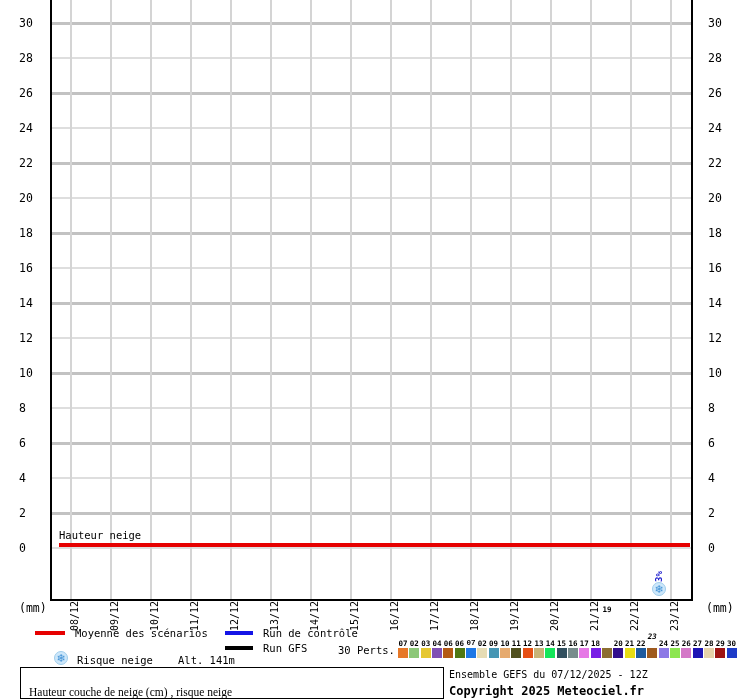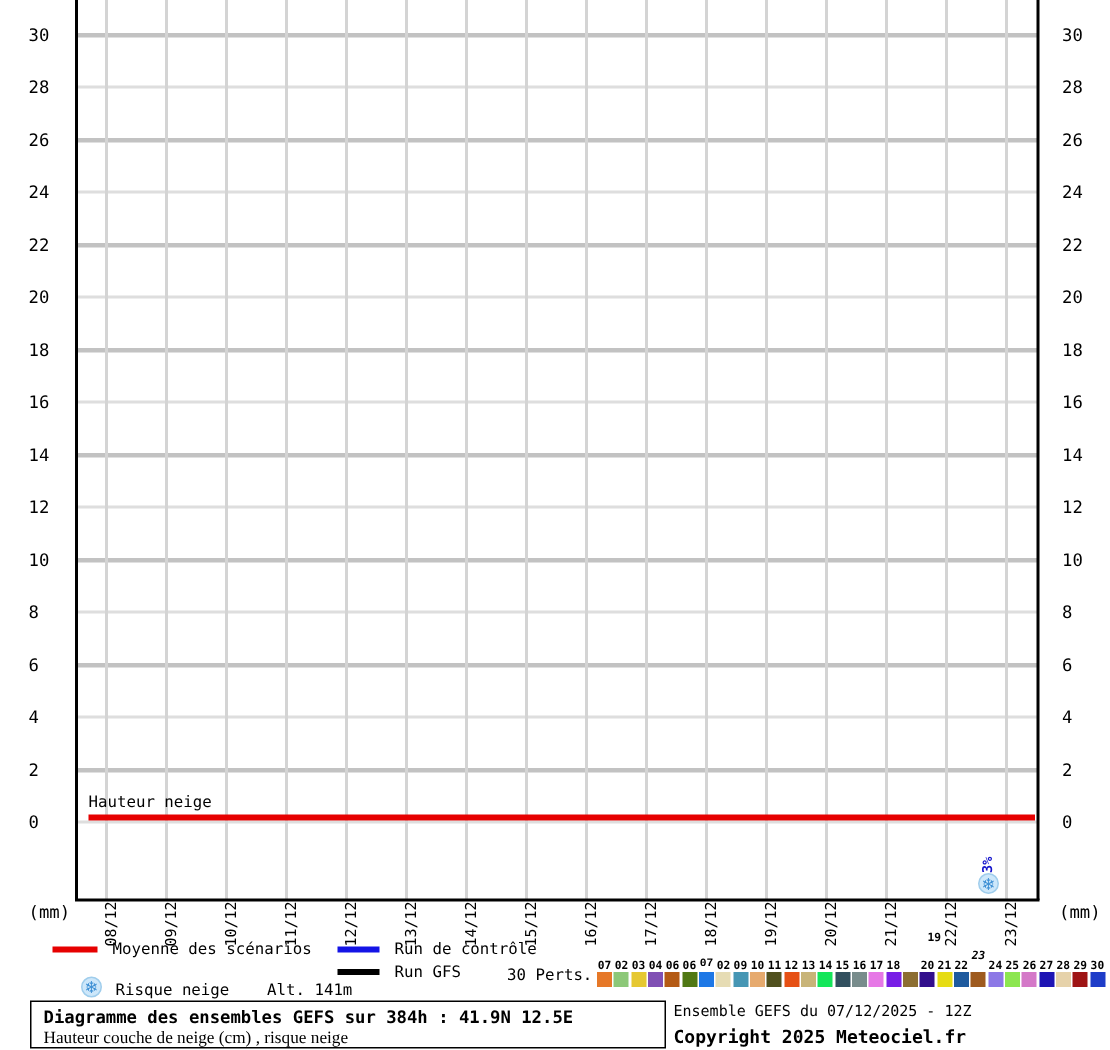--- a/index.html
+++ b/index.html
@@ -172,21 +172,21 @@
       <div class="pertnum" style="position: absolute; left: 544.8px; top: 639px; width: 11px;">14</div>
       <div style="position: absolute; left: 545.3px; top: 648px; width: 10px; height: 10px; background: rgb(20, 230, 90);"></div>
       <div class="pertnum" style="position: absolute; left: 556.1px; top: 639px; width: 11px;">15</div>
       <div style="position: absolute; left: 556.6px; top: 648px; width: 10px; height: 10px; background: rgb(50, 80, 95);"></div>
       <div class="pertnum" style="position: absolute; left: 567.5px; top: 639px; width: 11px;">16</div>
       <div style="position: absolute; left: 568px; top: 648px; width: 10px; height: 10px; background: rgb(120, 140, 140);"></div>
       <div class="pertnum" style="position: absolute; left: 578.8px; top: 639px; width: 11px;">17</div>
       <div style="position: absolute; left: 579.3px; top: 648px; width: 10px; height: 10px; background: rgb(230, 120, 230);"></div>
       <div class="pertnum" style="position: absolute; left: 590.1px; top: 639px; width: 11px;">18</div>
       <div style="position: absolute; left: 590.6px; top: 648px; width: 10px; height: 10px; background: rgb(120, 30, 230);"></div>
-      <div class="pertnum" style="position: absolute; left: 601.4px; top: 620px; width: 11px; margin-left: 16px;">19</div>
+      <div class="pertnum" style="position: absolute; left: 601.4px; top: 605px; width: 11px;">19</div>
       <div style="position: absolute; left: 601.9px; top: 648px; width: 10px; height: 10px; background: rgb(140, 110, 50);"></div>
       <div class="pertnum" style="position: absolute; left: 612.8px; top: 639px; width: 11px;">20</div>
       <div style="position: absolute; left: 613.3px; top: 648px; width: 10px; height: 10px; background: rgb(50, 15, 140);"></div>
       <div class="pertnum" style="position: absolute; left: 624.1px; top: 639px; width: 11px;">21</div>
       <div style="position: absolute; left: 624.6px; top: 648px; width: 10px; height: 10px; background: rgb(230, 220, 20);"></div>
       <div class="pertnum" style="position: absolute; left: 635.4px; top: 639px; width: 11px;">22</div>
       <div style="position: absolute; left: 635.9px; top: 648px; width: 10px; height: 10px; background: rgb(30, 90, 158);"></div>
       <div class="pertnum" style="position: absolute; left: 646.8px; top: 632px; width: 11px; font-style: italic;">23</div>
       <div style="position: absolute; left: 647.3px; top: 648px; width: 10px; height: 10px; background: rgb(158, 90, 30);"></div>
       <div class="pertnum" style="position: absolute; left: 658.1px; top: 639px; width: 11px;">24</div>
@@ -199,20 +199,19 @@
       <div style="position: absolute; left: 692.6px; top: 648px; width: 10px; height: 10px; background: rgb(30, 20, 180);"></div>
       <div class="pertnum" style="position: absolute; left: 703.4px; top: 639px; width: 11px;">28</div>
       <div style="position: absolute; left: 703.9px; top: 648px; width: 10px; height: 10px; background: rgb(230, 210, 170);"></div>
       <div class="pertnum" style="position: absolute; left: 714.7px; top: 639px; width: 11px;">29</div>
       <div style="position: absolute; left: 715.2px; top: 648px; width: 10px; height: 10px; background: rgb(158, 20, 20);"></div>
       <div class="pertnum" style="position: absolute; left: 726.1px; top: 639px; width: 11px;">30</div>
       <div style="position: absolute; left: 726.6px; top: 648px; width: 10px; height: 10px; background: rgb(30, 60, 200);"></div>
     </div>
 
   <div class="abs" id="title-box" style="left:20px;top:667px;width:424px;height:32px;">
-    <div class="abs title-main" style="left:8px;top:3px;">Diagramme des ensembles GEFS sur 384h : 41.9N 12.5E</div>
     <div class="abs title-sub" style="left:8px;top:17px;font-family:Liberation Serif, serif;">Hauteur couche de neige (cm) , risque neige</div>
   </div>
 
   <div class="abs runinfo" style="left:449px;top:668px;">Ensemble GEFS du 07/12/2025 - 12Z</div>
   <div class="abs copyright" style="left:449px;top:684px;">Copyright 2025 Meteociel.fr</div>
 
 </div>
 
 </body></html>

